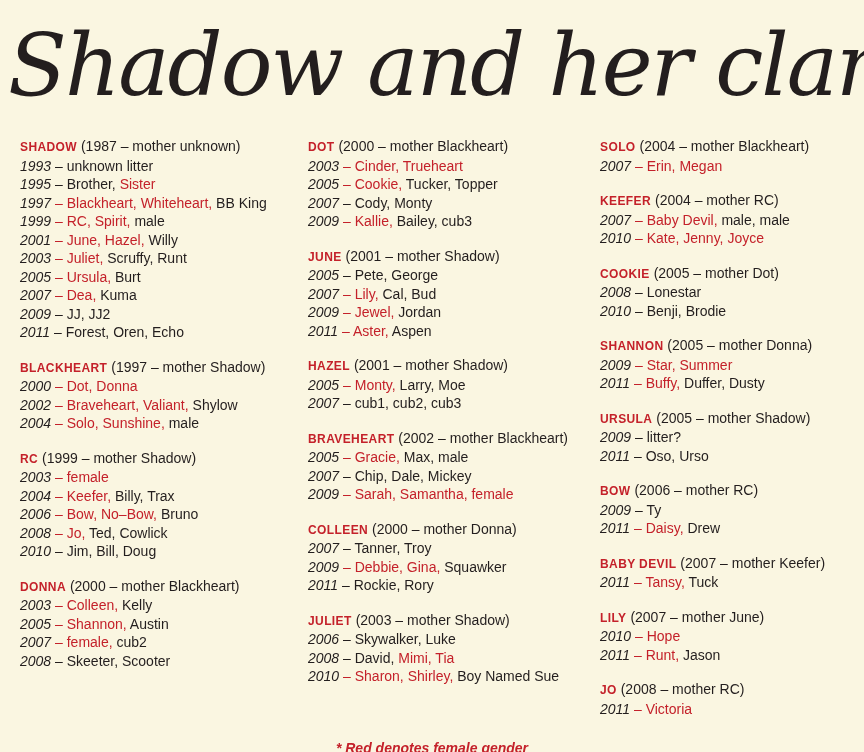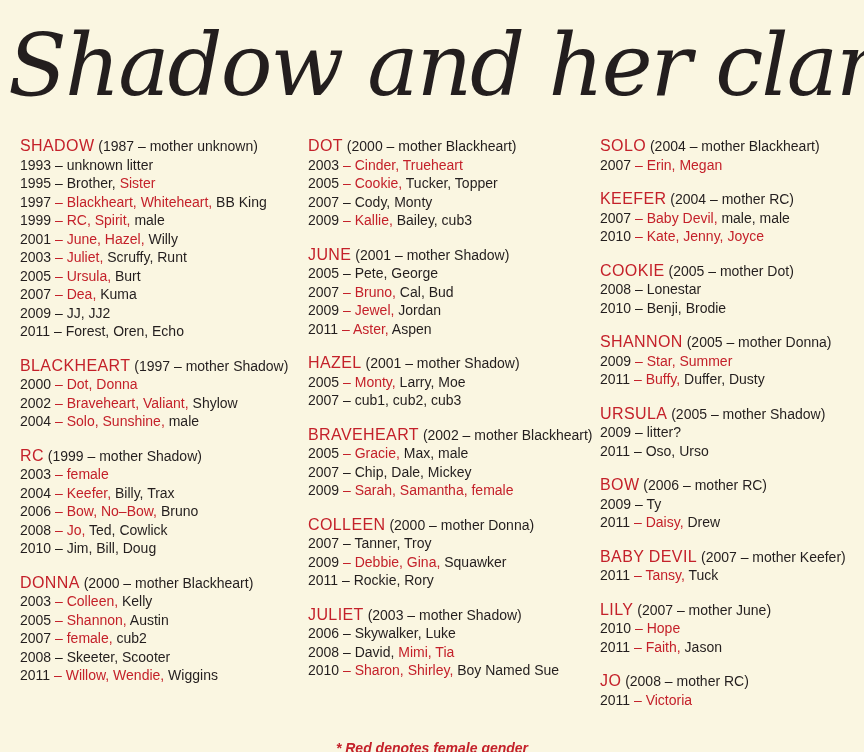--- a/index.html
+++ b/index.html
@@ -39,26 +39,26 @@
   .col-1 { left: 308px; width: 288px; }
   .col-2 { left: 600px; width: 260px; }
   .section { margin-bottom: 16px; }
   .sec-head, .row {
     font-size: 14px;
     line-height: 18.5px;
     white-space: nowrap;
   }
   .sec-name {
     color: var(--red);
-    font-weight: 400;
-    font-size: 16px;
+    font-weight: 700;
+    font-size: 12px;
     letter-spacing: 0.4px;
   }
   .sec-info { color: var(--ink); }
-  .year { color: var(--ink); }
+  .year { color: var(--ink); font-style: italic; }
   .seg.female { color: var(--red); }
   .seg.male { color: var(--ink); }
   .footnote {
     position: absolute;
     top: 740px;
     left: 0;
     width: 100%;
     text-align: center;
     font-style: italic;
     font-weight: 700;
@@ -99,35 +99,34 @@
         <div class="row"><span class="year">2006 </span><span class="seg female">– Bow, No–Bow,</span><span class="seg male"> Bruno</span></div>
         <div class="row"><span class="year">2008 </span><span class="seg female">– Jo,</span><span class="seg male"> Ted, Cowlick</span></div>
         <div class="row"><span class="year">2010 </span><span class="seg male">– Jim, Bill, Doug</span></div>
       </div>
       <div class="section">
         <div class="sec-head"><span class="sec-name">DONNA</span><span class="sec-info"> (2000 – mother Blackheart)</span></div>
         <div class="row"><span class="year">2003 </span><span class="seg female">– Colleen,</span><span class="seg male"> Kelly</span></div>
         <div class="row"><span class="year">2005 </span><span class="seg female">– Shannon,</span><span class="seg male"> Austin</span></div>
         <div class="row"><span class="year">2007 </span><span class="seg female">– female,</span><span class="seg male"> cub2</span></div>
         <div class="row"><span class="year">2008 </span><span class="seg male">– Skeeter, Scooter</span></div>
-        <div class="row"><span class="year">2011 </span><span class="seg female">– Willow, Wendie,</span><span class="seg male"> Wiggins</span></div>
       </div>
     </div>
   <div class="col col-1">
       <div class="section">
         <div class="sec-head"><span class="sec-name">DOT</span><span class="sec-info"> (2000 – mother Blackheart)</span></div>
         <div class="row"><span class="year">2003 </span><span class="seg female">– Cinder, Trueheart</span></div>
         <div class="row"><span class="year">2005 </span><span class="seg female">– Cookie,</span><span class="seg male"> Tucker, Topper</span></div>
         <div class="row"><span class="year">2007 </span><span class="seg male">– Cody, Monty</span></div>
         <div class="row"><span class="year">2009 </span><span class="seg female">– Kallie,</span><span class="seg male"> Bailey, cub3</span></div>
       </div>
       <div class="section">
         <div class="sec-head"><span class="sec-name">JUNE</span><span class="sec-info"> (2001 – mother Shadow)</span></div>
         <div class="row"><span class="year">2005 </span><span class="seg male">– Pete, George</span></div>
-        <div class="row"><span class="year">2007 </span><span class="seg female">– Bruno,</span><span class="seg male"> Cal, Bud</span></div>
+        <div class="row"><span class="year">2007 </span><span class="seg female">– Lily,</span><span class="seg male"> Cal, Bud</span></div>
         <div class="row"><span class="year">2009 </span><span class="seg female">– Jewel,</span><span class="seg male"> Jordan</span></div>
         <div class="row"><span class="year">2011 </span><span class="seg female">– Aster,</span><span class="seg male"> Aspen</span></div>
       </div>
       <div class="section">
         <div class="sec-head"><span class="sec-name">HAZEL</span><span class="sec-info"> (2001 – mother Shadow)</span></div>
         <div class="row"><span class="year">2005 </span><span class="seg female">– Monty,</span><span class="seg male"> Larry, Moe</span></div>
         <div class="row"><span class="year">2007 </span><span class="seg male">– cub1, cub2, cub3</span></div>
       </div>
       <div class="section">
         <div class="sec-head"><span class="sec-name">BRAVEHEART</span><span class="sec-info"> (2002 – mother Blackheart)</span></div>
@@ -178,21 +177,21 @@
         <div class="row"><span class="year">2009 </span><span class="seg male">– Ty</span></div>
         <div class="row"><span class="year">2011 </span><span class="seg female">– Daisy,</span><span class="seg male"> Drew</span></div>
       </div>
       <div class="section">
         <div class="sec-head"><span class="sec-name">BABY DEVIL</span><span class="sec-info"> (2007 – mother Keefer)</span></div>
         <div class="row"><span class="year">2011 </span><span class="seg female">– Tansy,</span><span class="seg male"> Tuck</span></div>
       </div>
       <div class="section">
         <div class="sec-head"><span class="sec-name">LILY</span><span class="sec-info"> (2007 – mother June)</span></div>
         <div class="row"><span class="year">2010 </span><span class="seg female">– Hope</span></div>
-        <div class="row"><span class="year">2011 </span><span class="seg female">– Faith,</span><span class="seg male"> Jason</span></div>
+        <div class="row"><span class="year">2011 </span><span class="seg female">– Runt,</span><span class="seg male"> Jason</span></div>
       </div>
       <div class="section">
         <div class="sec-head"><span class="sec-name">JO</span><span class="sec-info"> (2008 – mother RC)</span></div>
         <div class="row"><span class="year">2011 </span><span class="seg female">– Victoria</span></div>
       </div>
     </div>
 </div>
 
 <div class="footnote">* Red denotes female gender</div>
 

